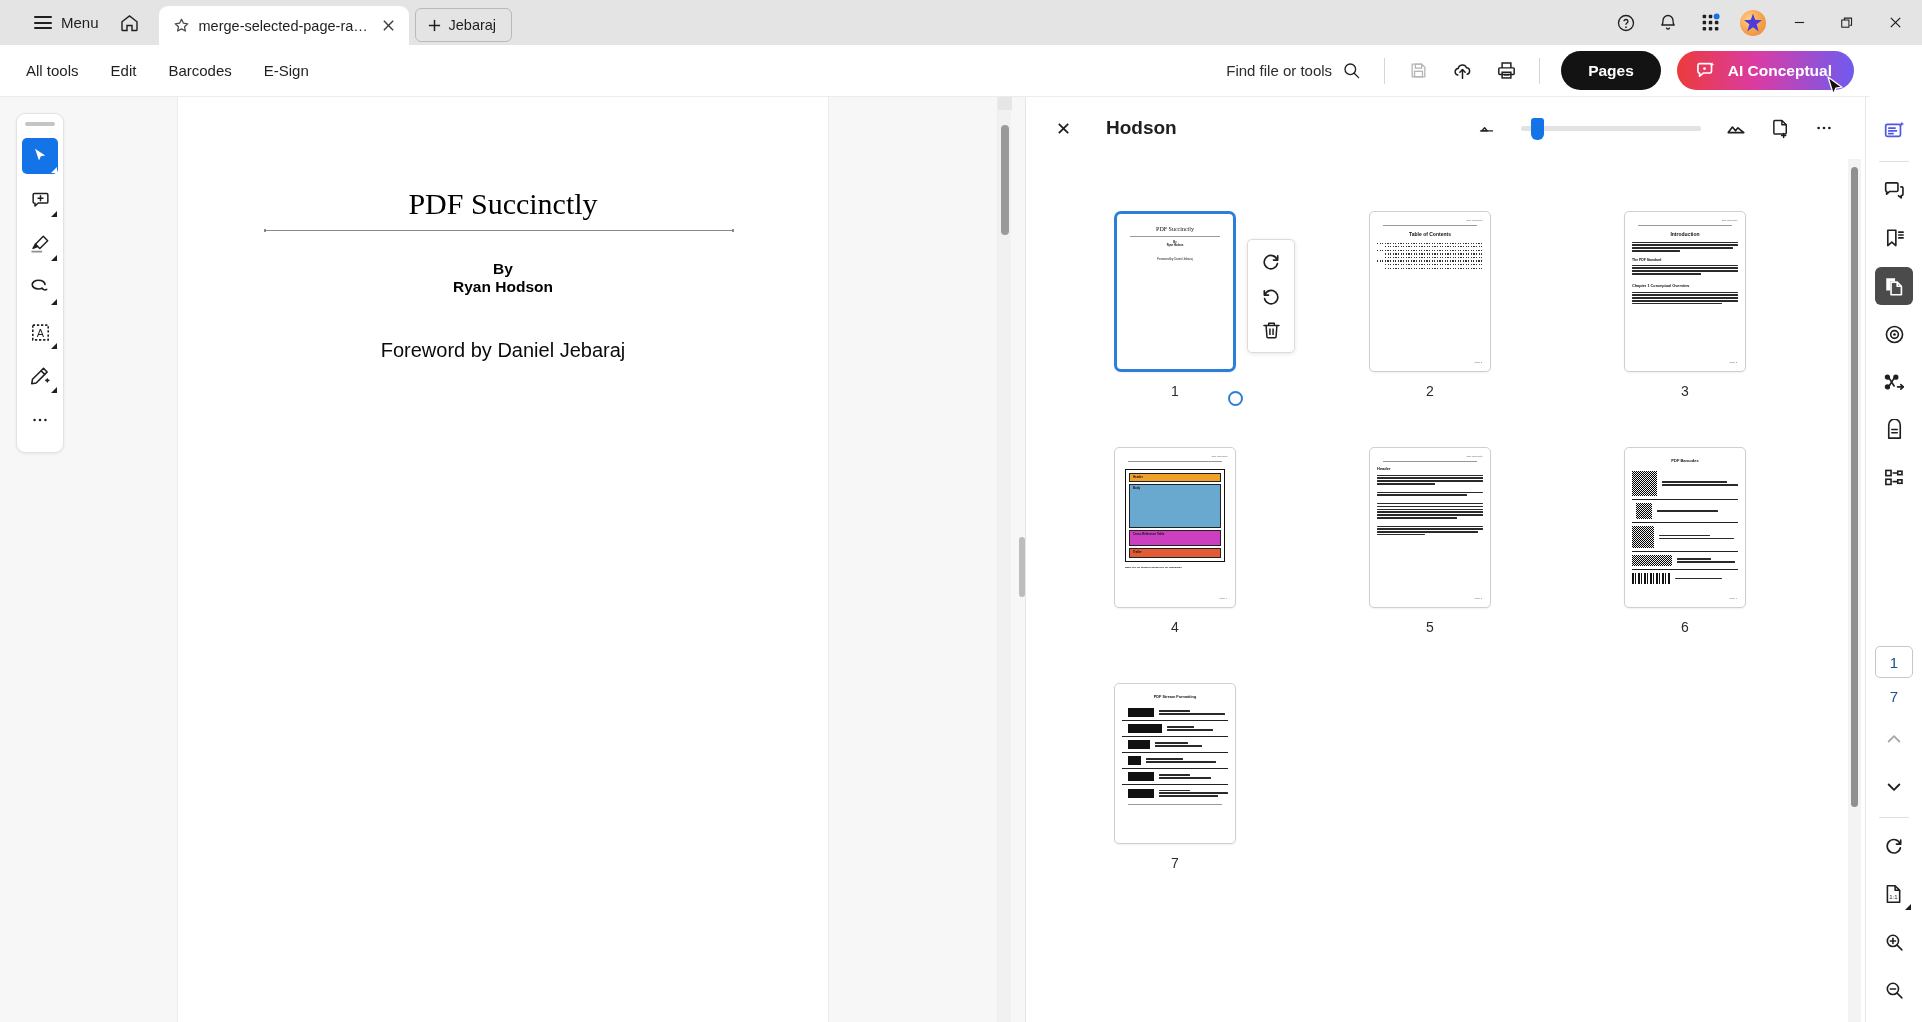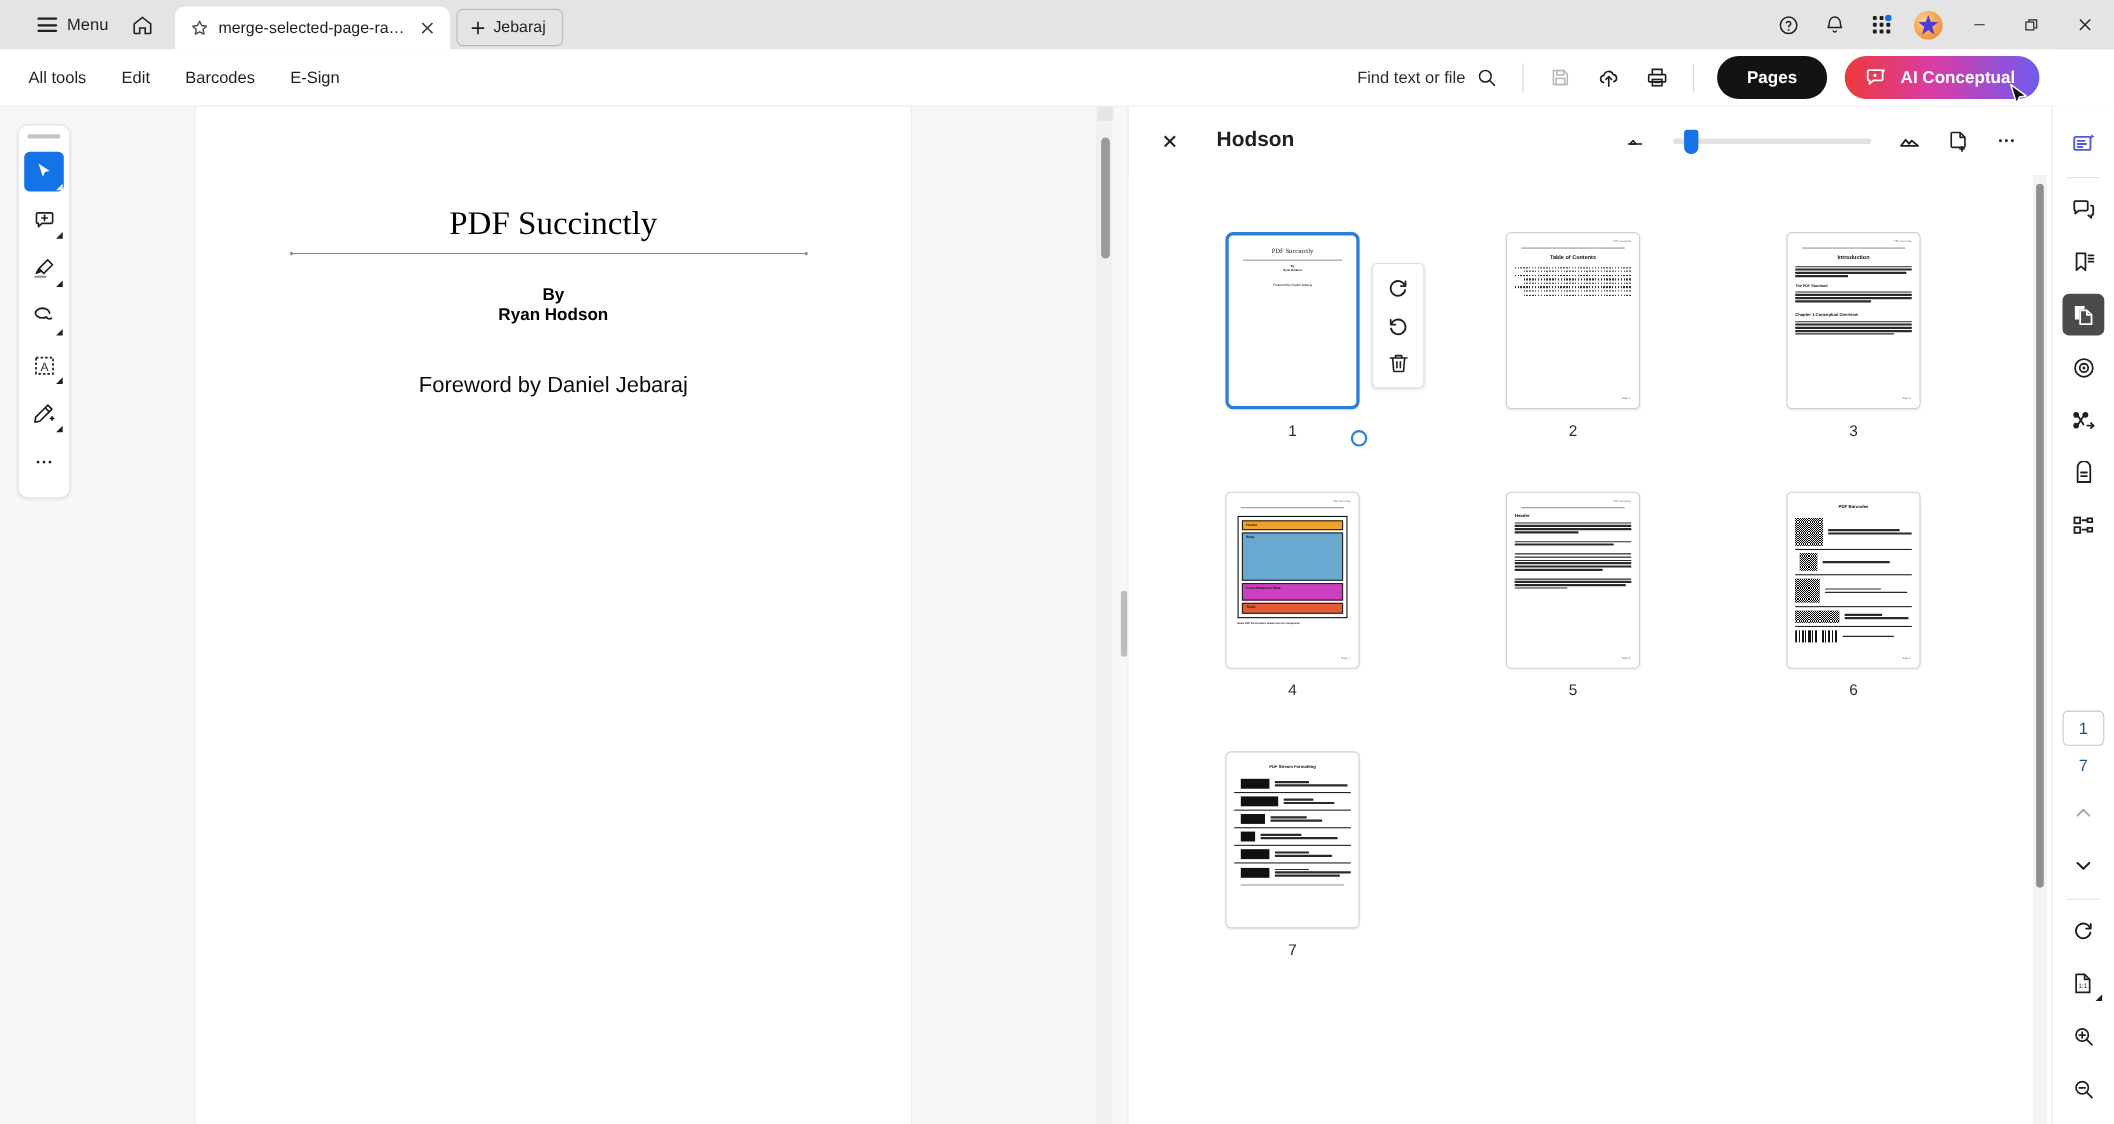--- a/index.html
+++ b/index.html
@@ -388,21 +388,21 @@
   <div class="menubar">
     <div class="menu-items">
       <div class="menu-item">All tools</div>
       <div class="menu-item">Edit</div>
       <div class="menu-item">Barcodes</div>
       <div class="menu-item">E-Sign</div>
     </div>
 
     <div class="menubar-right">
       <div class="find-box">
-        <span class="find-label">Find text or file</span>
+        <span class="find-label">Find file or tools</span>
         <svg width="19" height="19" viewBox="0 0 24 24" fill="none" stroke="#1f1f1f" stroke-width="1.7">
           <circle cx="10.5" cy="10.5" r="6.7"></circle>
             <line x1="15.4" y1="15.4" x2="21" y2="21" stroke-linecap="round"></line>
         </svg>
       </div>
       <span class="vdiv"></span>
       <div class="mb-icon">
         <svg width="19" height="19" viewBox="0 0 24 24" fill="none" stroke="#b6b6b6" stroke-width="1.7">
           <path d="M4 4h12l4 4v12H4z" stroke-linejoin="round"></path>
           <rect x="8" y="4" width="8" height="5"></rect>

